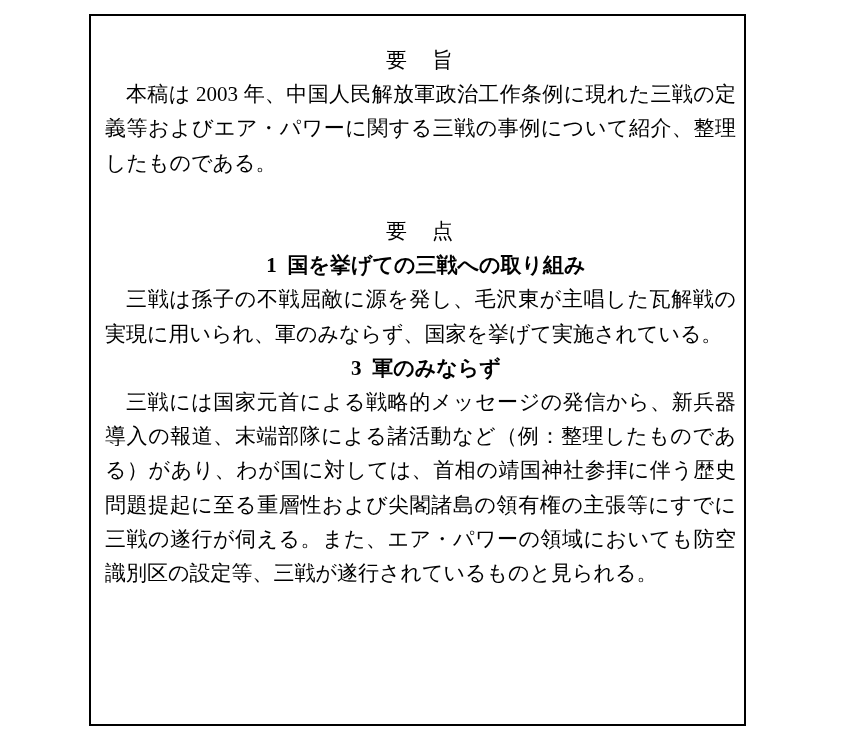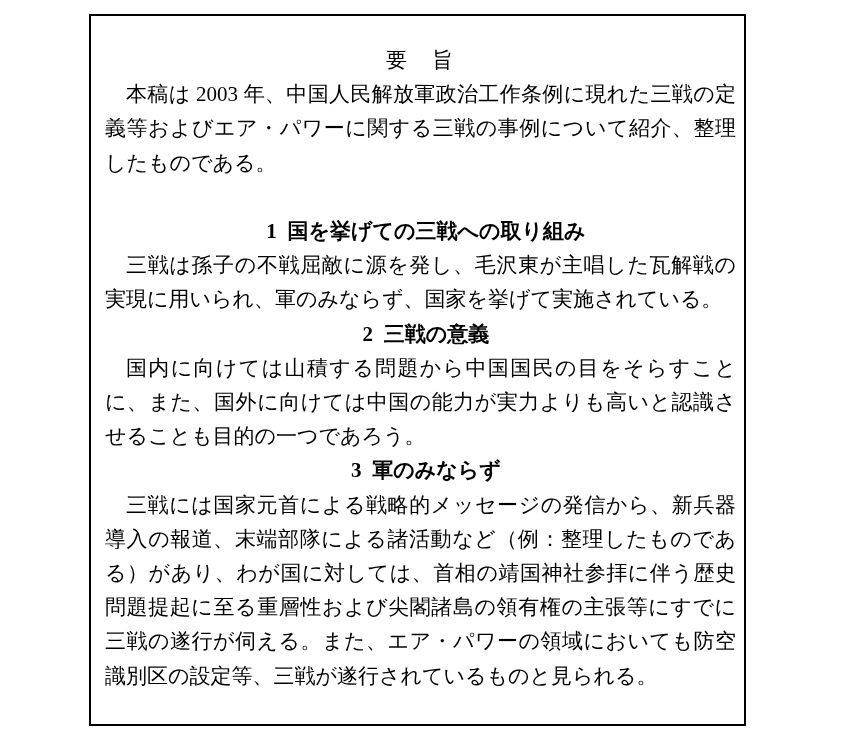--- a/index.html
+++ b/index.html
@@ -65,30 +65,27 @@
 
 <div class="page">
   <div class="doc-box">
 
     <h2 class="sec-title">要　旨</h2>
 
     <p class="para bold">本稿は 2003 年、中国人民解放軍政治工作条例に現れた三戦の定義等およびエア・パワーに関する三戦の事例について紹介、整理したものである。</p>
 
     <div class="blank-line"></div>
 
+    <h2 class="sec-title">要　点</h2>
 
     <div class="kp">
       <h3 class="kp-heading"><span class="kp-num">1</span><span>国を挙げての三戦への取り組み</span></h3>
       <p class="para">三戦は孫子の不戦屈敵に源を発し、毛沢東が主唱した瓦解戦の実現に用いられ、軍のみならず、国家を挙げて実施されている。</p>
     </div>
 
-    <div class="kp">
-      <h3 class="kp-heading"><span class="kp-num">2</span><span>三戦の意義</span></h3>
-      <p class="para">国内に向けては山積する問題から中国国民の目をそらすことに、また、国外に向けては中国の能力が実力よりも高いと認識させることも目的の一つであろう。</p>
-    </div>
 
     <div class="kp">
       <h3 class="kp-heading"><span class="kp-num">3</span><span>軍のみならず</span></h3>
       <p class="para">三戦には国家元首による戦略的メッセージの発信から、新兵器導入の報道、末端部隊による諸活動など（例：整理したものである）があり、わが国に対しては、首相の靖国神社参拝に伴う歴史問題提起に至る重層性および尖閣諸島の領有権の主張等にすでに三戦の遂行が伺える。また、エア・パワーの領域においても防空識別区の設定等、三戦が遂行されているものと見られる。</p>
     </div>
 
   </div>
 </div>
 
 </body></html>

